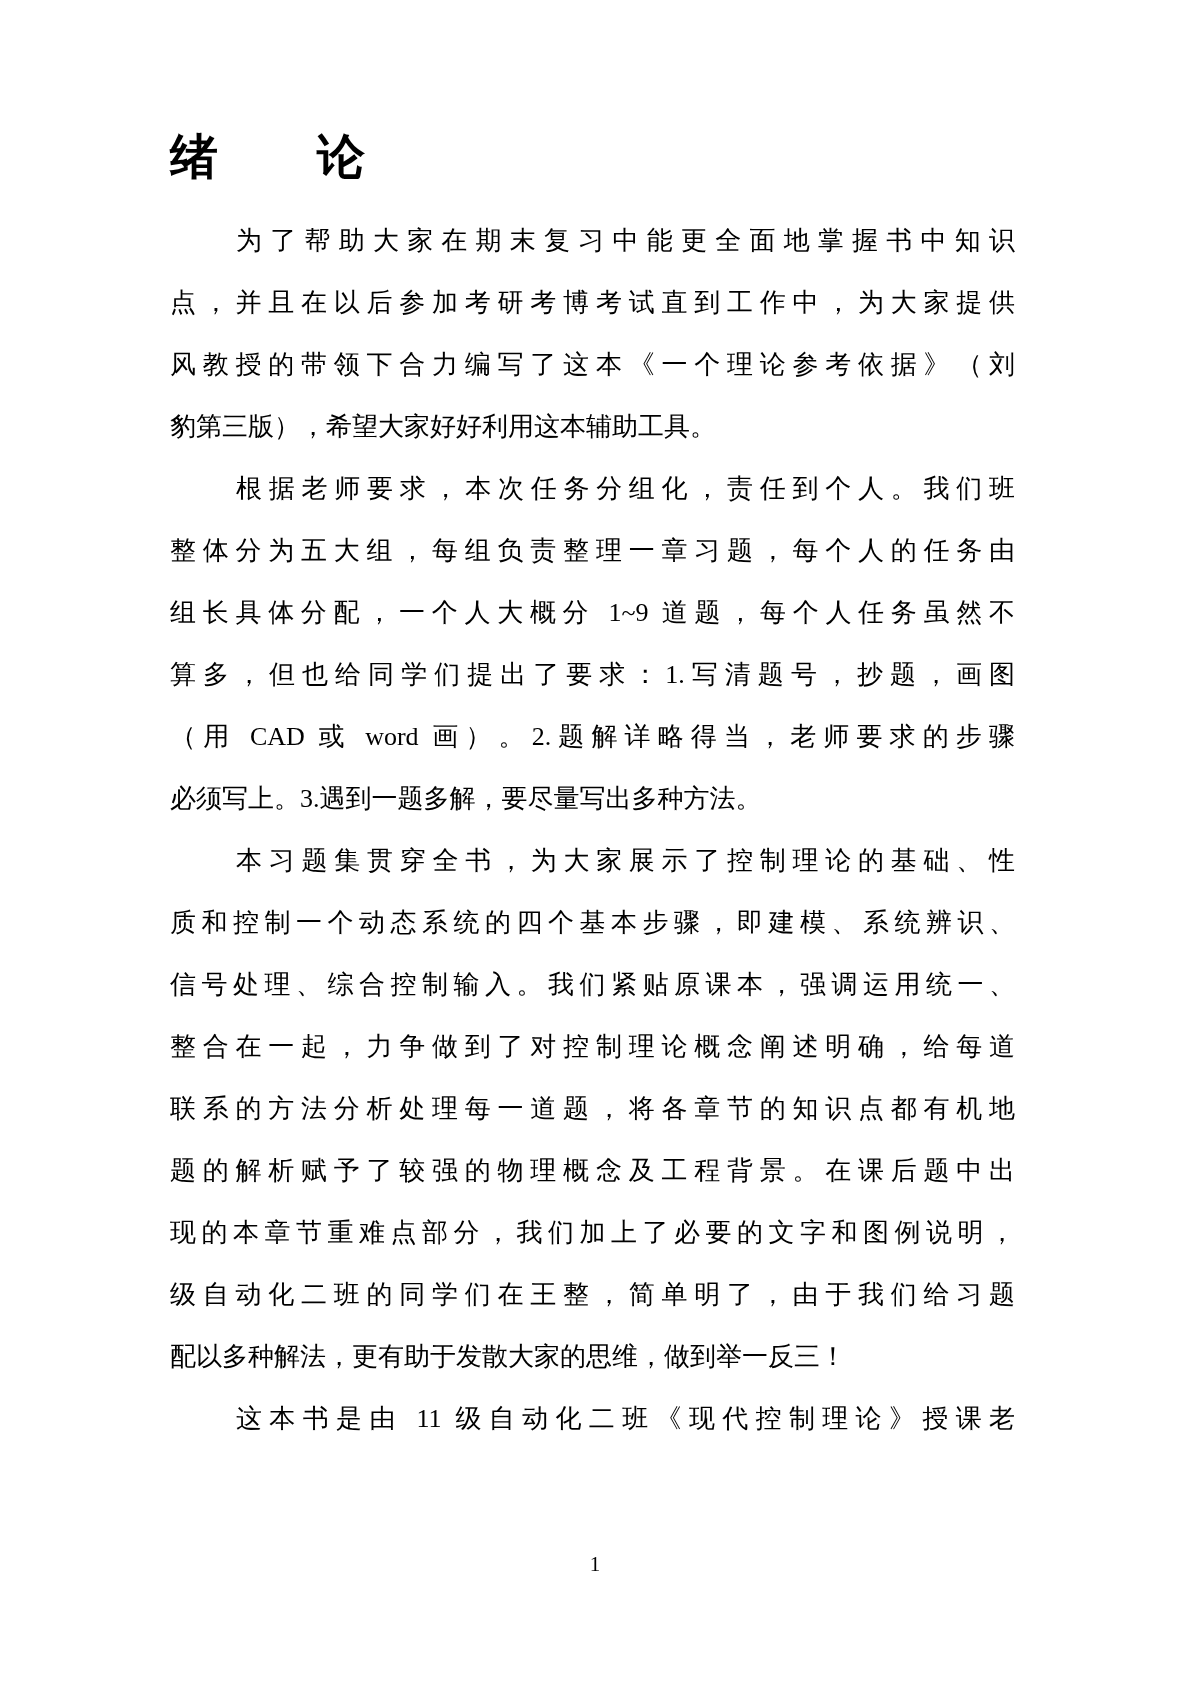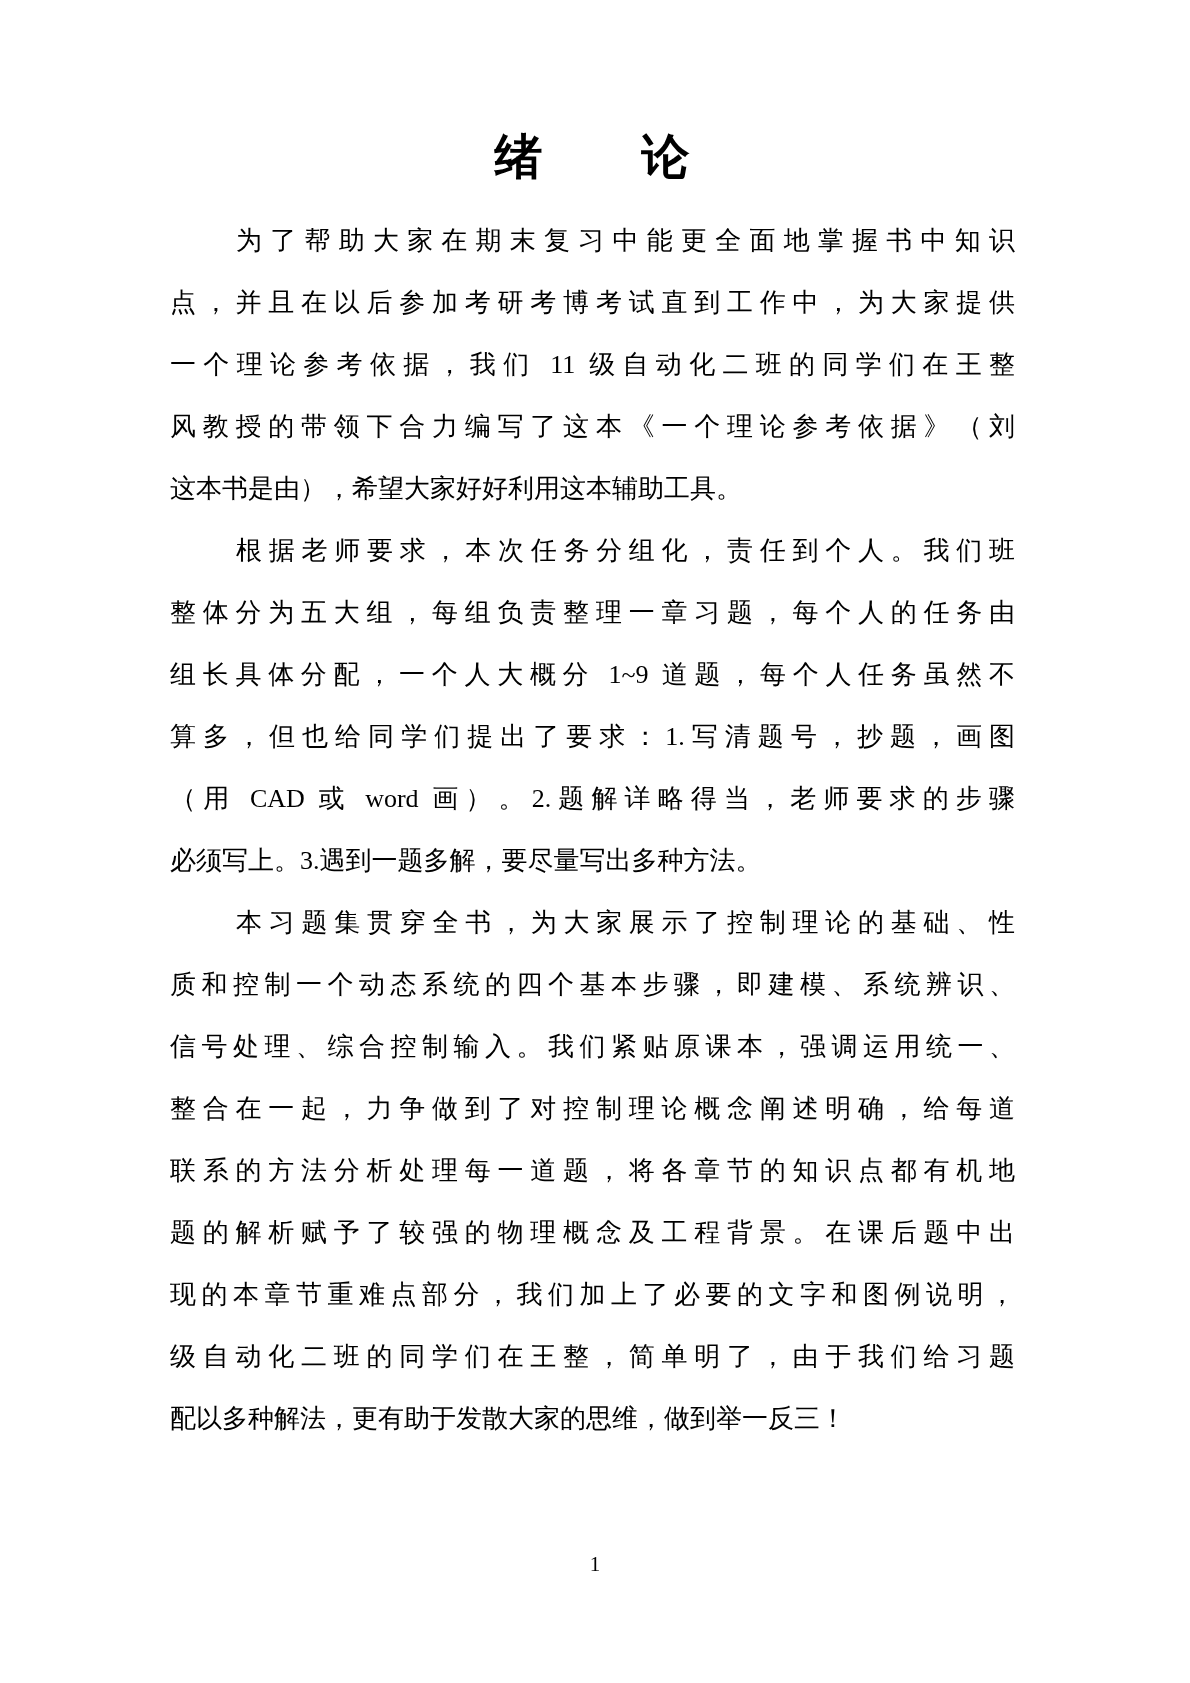--- a/index.html
+++ b/index.html
@@ -20,21 +20,20 @@
     position: absolute;
     left: 170px;
     top: 0;
     width: 845px;
   }
   .doc-title {
     margin: 114px 0 10px 0;
     font-size: 48px;
     line-height: 86px;
     font-weight: bold;
-    text-align: center;
     white-space: pre;
     letter-spacing: 1px;
   }
   .para {
     margin: 0;
   }
   .line {
     font-size: 26px;
     line-height: 62px;
     height: 62px;
@@ -64,23 +63,22 @@
 <body>
 
 <div class="page">
   <div class="content">
 
     <div class="doc-title">绪　　论</div>
 
     <div class="para">
       <div class="line first">为了帮助大家在期末复习中能更全面地掌握书中知识</div>
       <div class="line">点，并且在以后参加考研考博考试直到工作中，为大家提供</div>
-      <div class="line">一个理论参考依据，我们 11 级自动化二班的同学们在王整</div>
       <div class="line">风教授的带领下合力编写了这本《一个理论参考依据》（刘</div>
-      <div class="line end">这本书是由），希望大家好好利用这本辅助工具。</div>
+      <div class="line end">豹第三版），希望大家好好利用这本辅助工具。</div>
     </div>
 
     <div class="para">
       <div class="line first">根据老师要求，本次任务分组化，责任到个人。我们班</div>
       <div class="line">整体分为五大组，每组负责整理一章习题，每个人的任务由</div>
       <div class="line">组长具体分配，一个人大概分 1~9 道题，每个人任务虽然不</div>
       <div class="line">算多，但也给同学们提出了要求：1.写清题号，抄题，画图</div>
       <div class="line">（用 CAD 或 word 画）。2.题解详略得当，老师要求的步骤</div>
       <div class="line end">必须写上。3.遇到一题多解，要尽量写出多种方法。</div>
     </div>
@@ -90,17 +88,20 @@
       <div class="line">质和控制一个动态系统的四个基本步骤，即建模、系统辨识、</div>
       <div class="line">信号处理、综合控制输入。我们紧贴原课本，强调运用统一、</div>
       <div class="line">整合在一起，力争做到了对控制理论概念阐述明确，给每道</div>
       <div class="line">联系的方法分析处理每一道题，将各章节的知识点都有机地</div>
       <div class="line">题的解析赋予了较强的物理概念及工程背景。在课后题中出</div>
       <div class="line">现的本章节重难点部分，我们加上了必要的文字和图例说明，</div>
       <div class="line">级自动化二班的同学们在王整，简单明了，由于我们给习题</div>
       <div class="line end">配以多种解法，更有助于发散大家的思维，做到举一反三！</div>
     </div>
 
+    <div class="para">
+      <div class="line first">这本书是由 11 级自动化二班《现代控制理论》授课老</div>
+    </div>
 
   </div>
 
   <div class="page-number">1</div>
 </div>
 
 </body></html>

